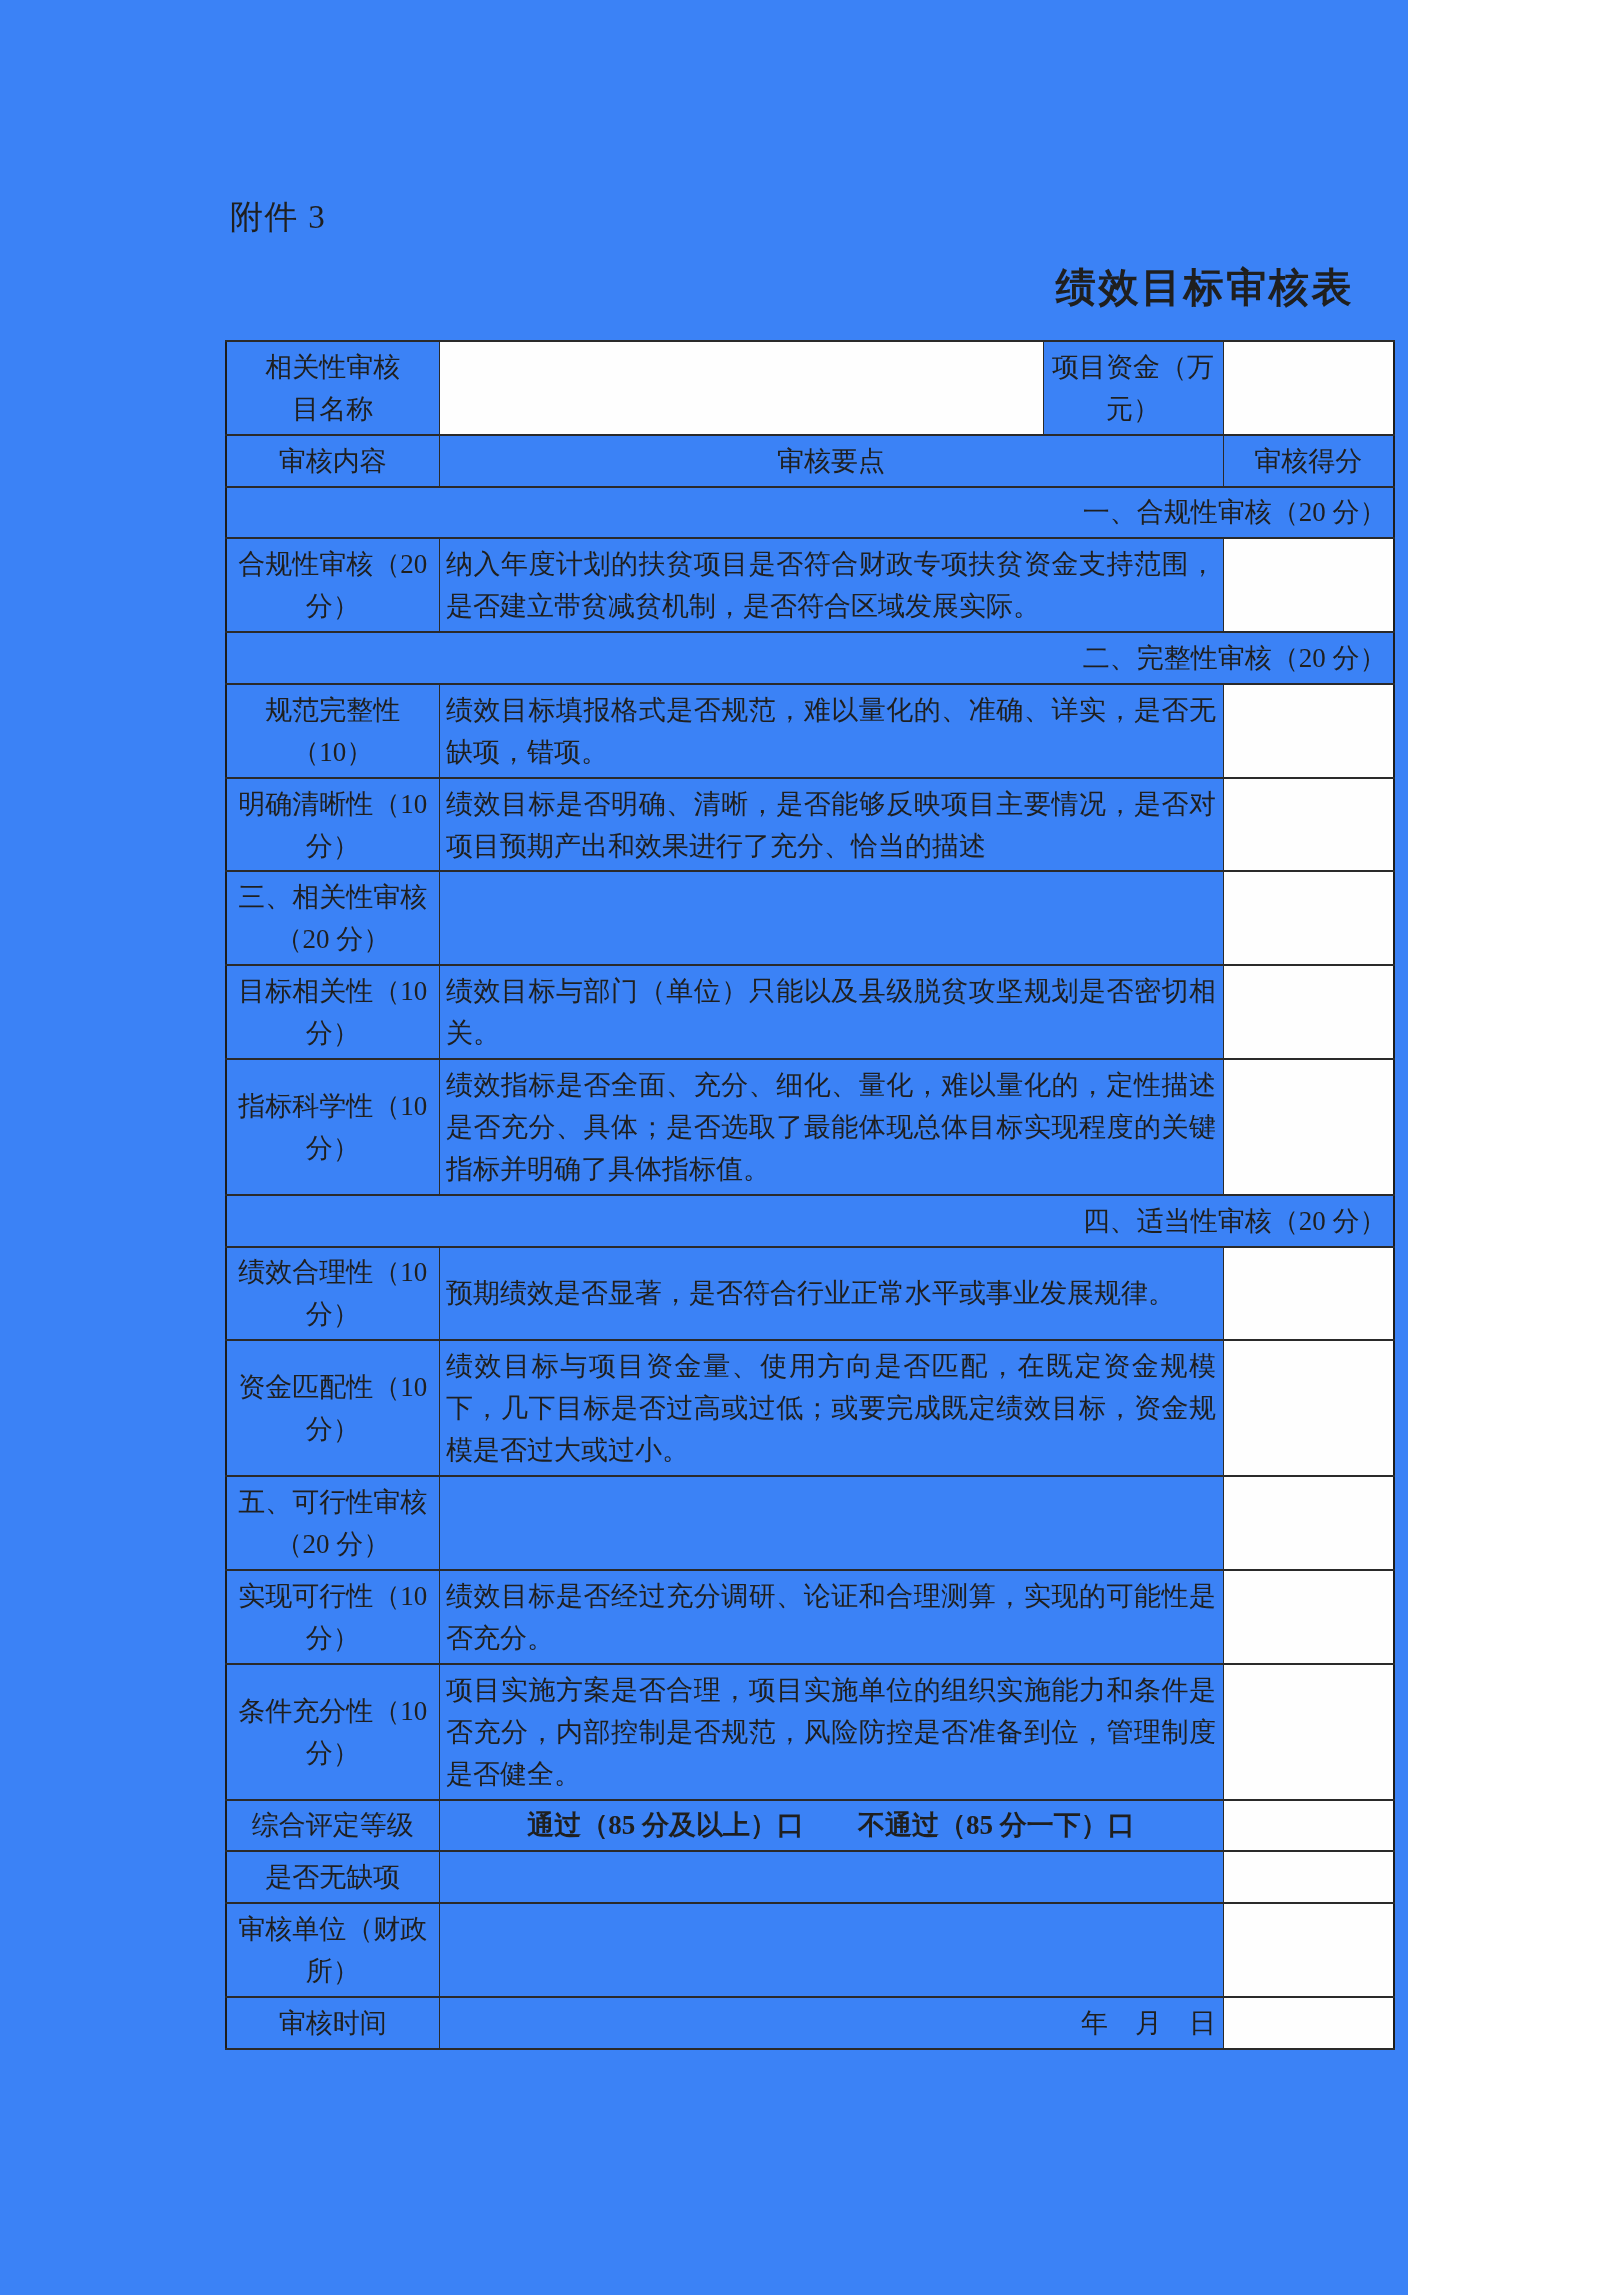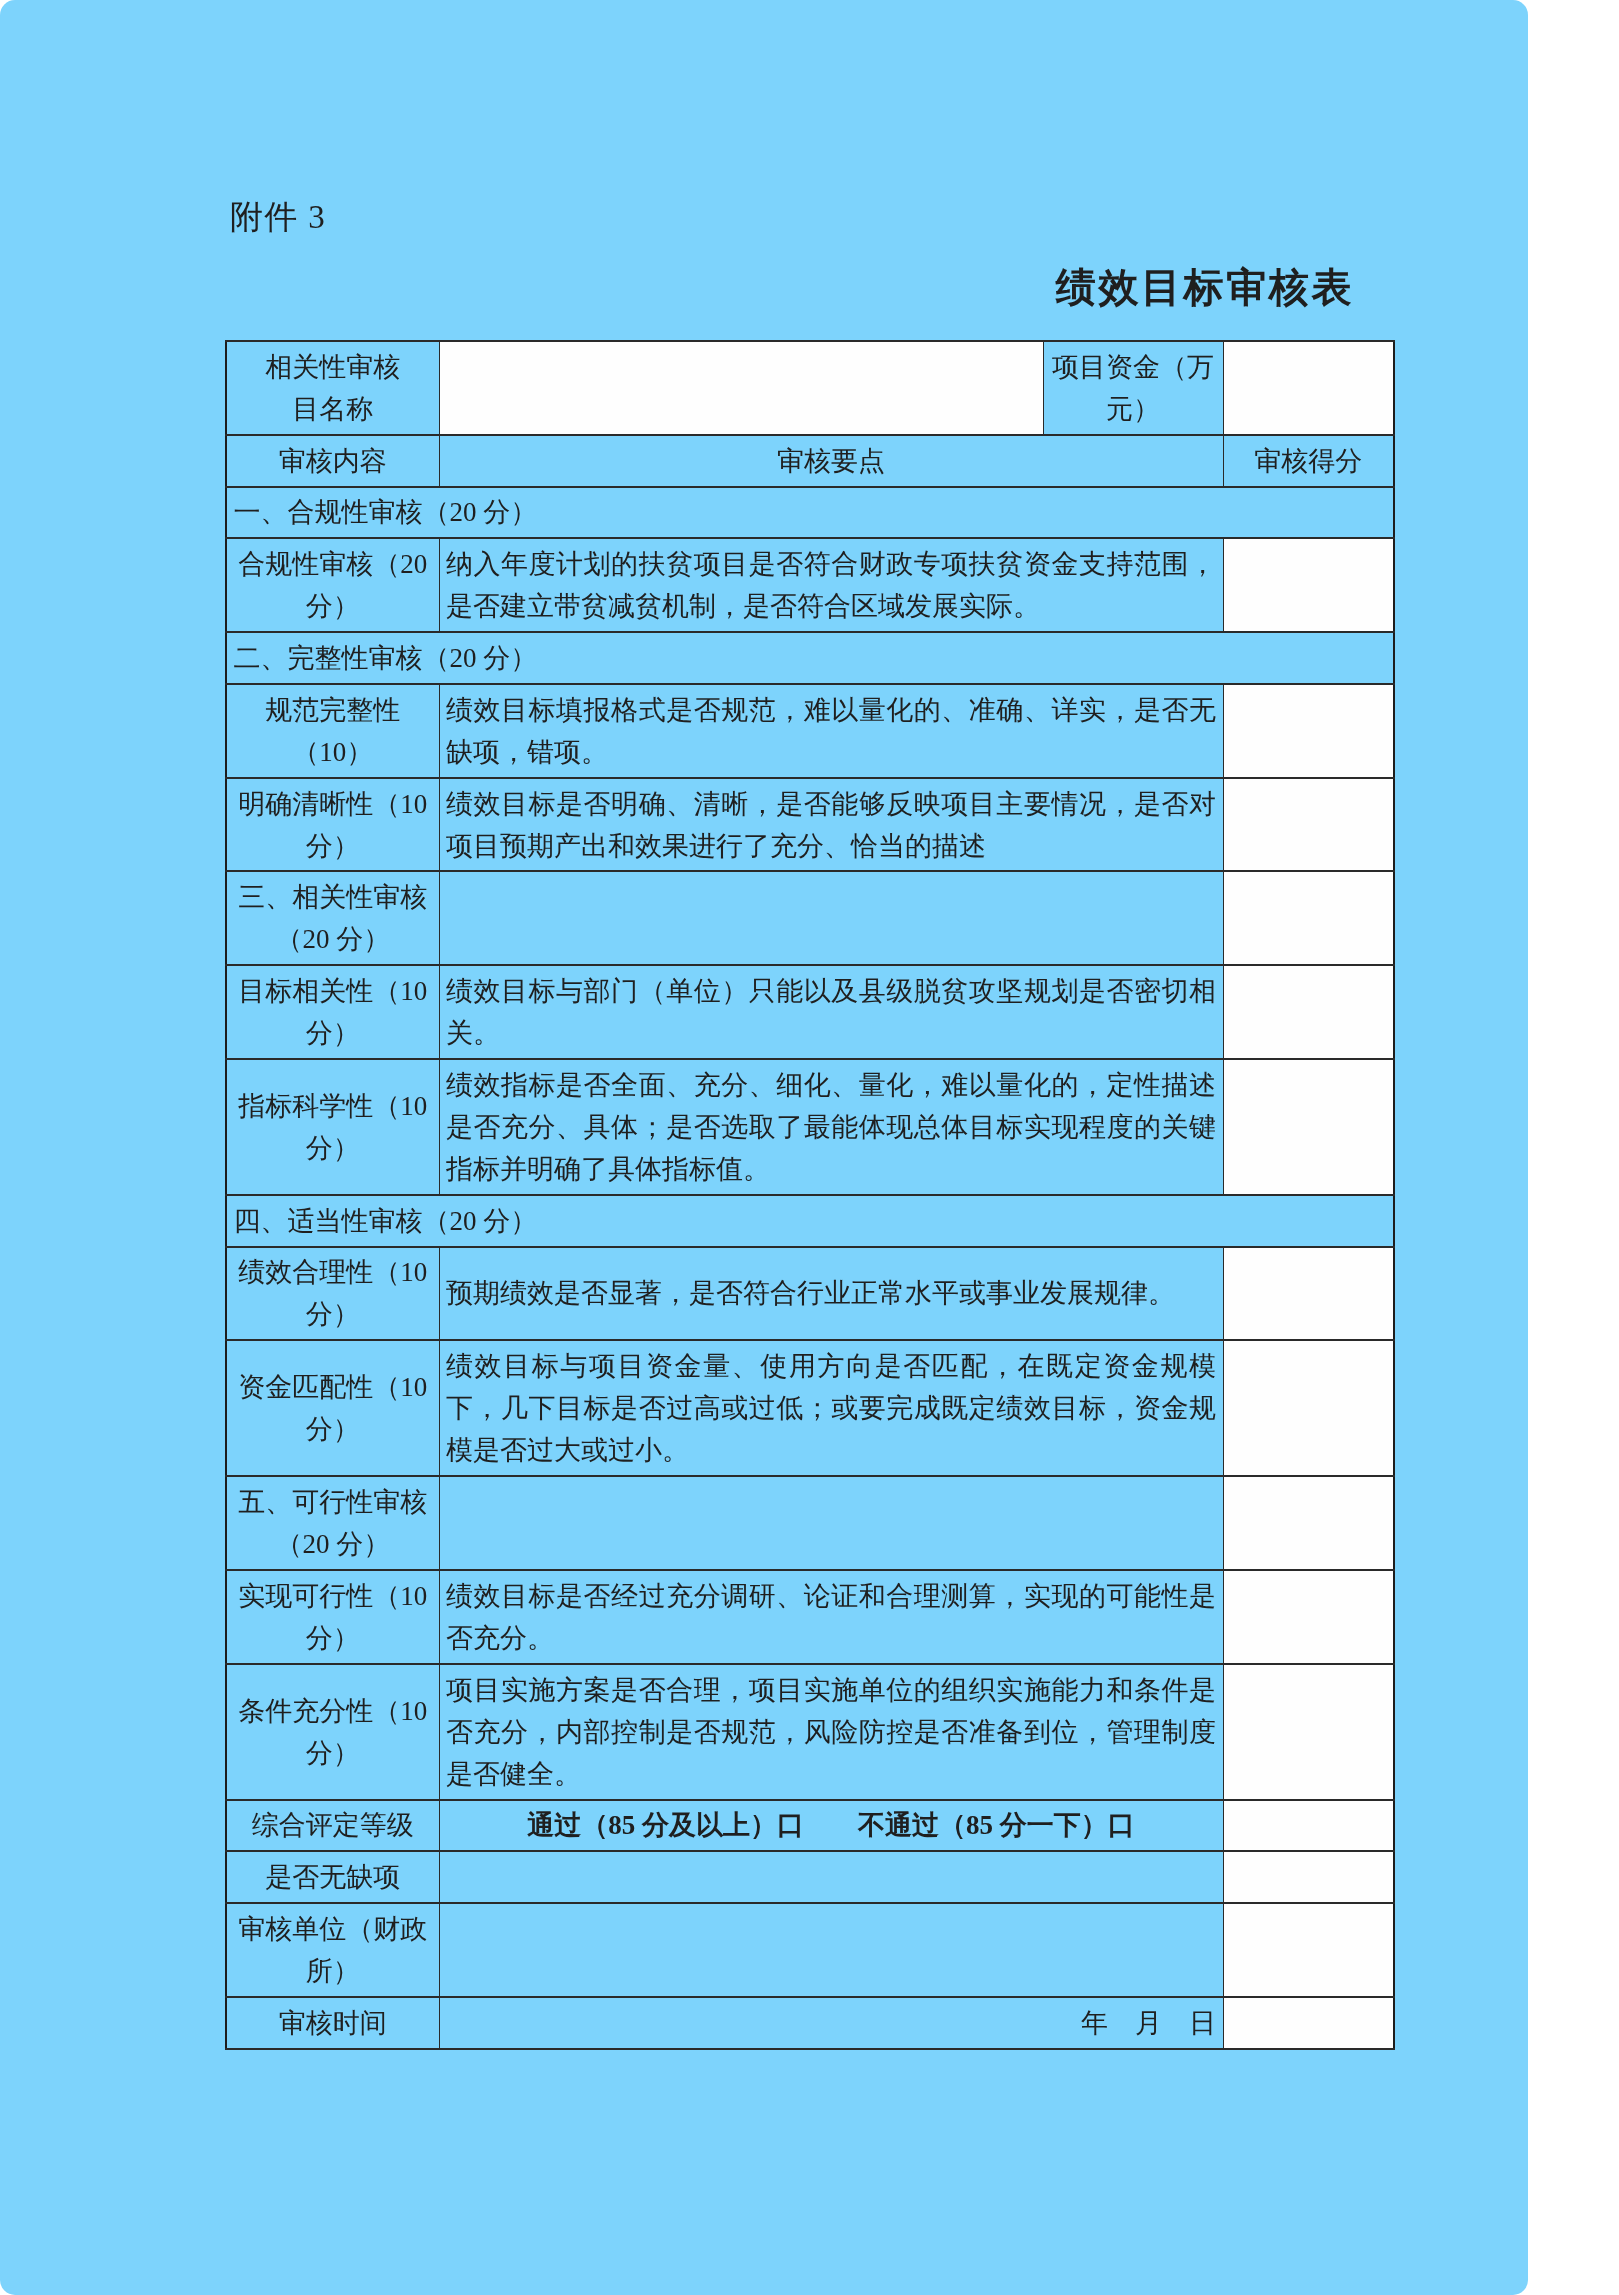--- a/index.html
+++ b/index.html
@@ -2,27 +2,26 @@
 <html lang="zh" style="font-size:10.5px"><head>
 <meta charset="utf-8">
 <style>
   html, body {
     margin: 0;
     padding: 0;
     background: #ffffff;
   }
   .page {
     position: relative;
-    width: 1528px;
+    width: 1408px;
     height: 2295px;
-    background: #7dd3fc;
+    background: #3b82f6;
     font-family: "Liberation Serif", "DejaVu Serif", serif;
     color: #1f1f1f;
     overflow: hidden;
-    border-radius: 15px;
   }
   .attachment-label {
     position: absolute;
     left: 230px;
     top: 195px;
     font-size: 33px;
     letter-spacing: 1.3px;
   }
   .form-title {
     position: absolute;
@@ -62,21 +61,21 @@
     white-space: pre-line;
   }
   
   td.cell-points {
     text-align: justify;
     text-align-last: left;
     padding: 3.9px 17px;
   }
   
   td.cell-section-title {
-    text-align: left;
+    text-align: right;
     padding-left: 10.5px;
   }
   
   td.cell-grade-options {
     text-align: center;
     padding: 3.9px 6.5px;
     font-weight: bold;
   }
   
   td.cell-review-date {

